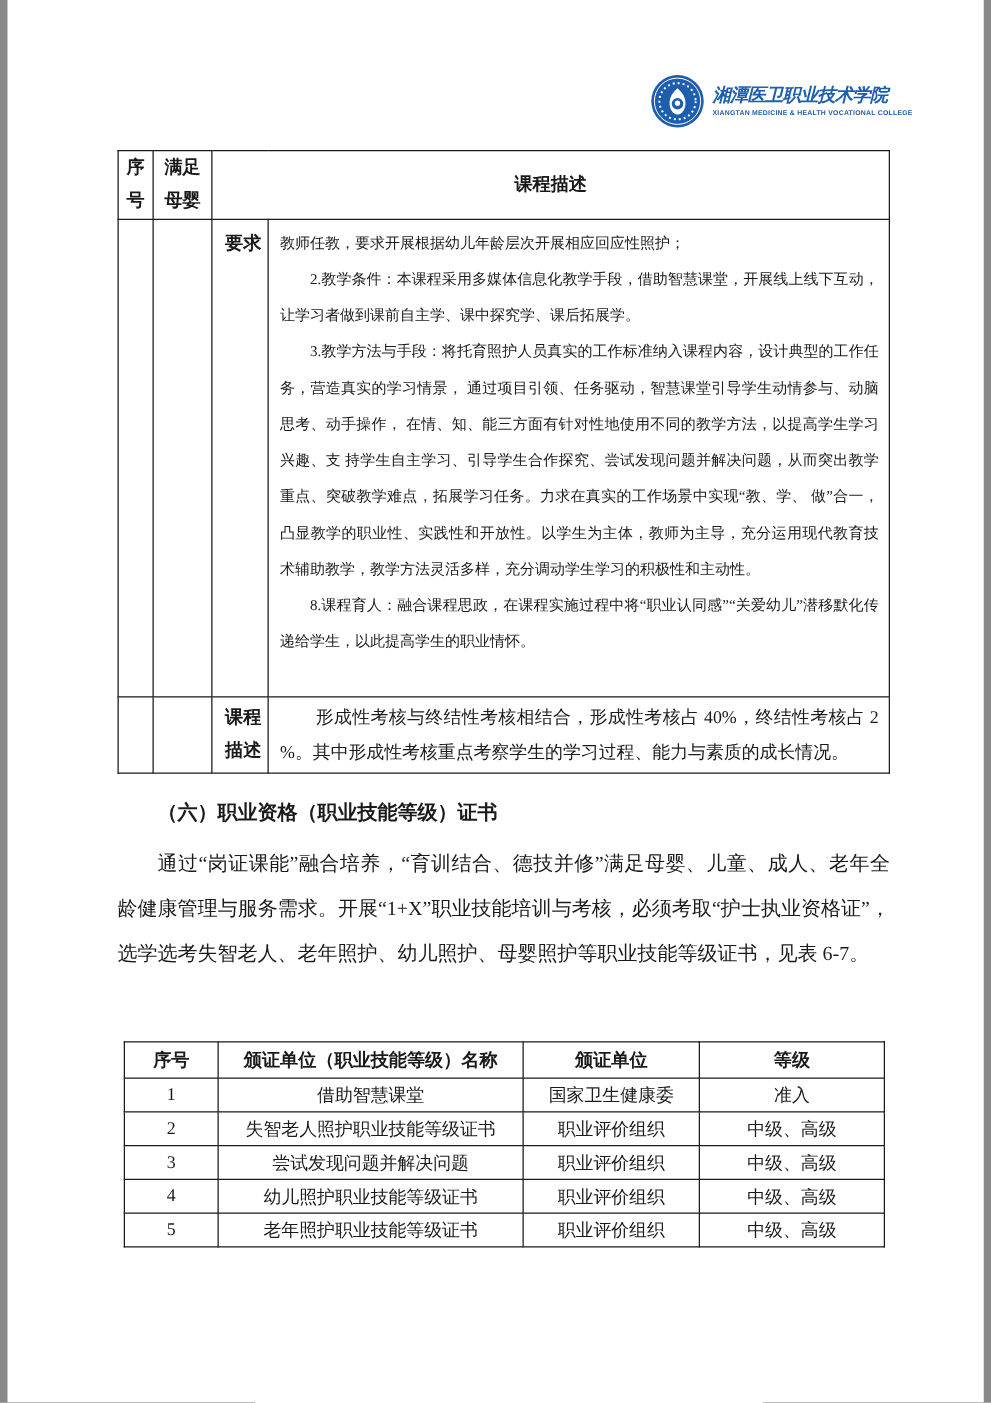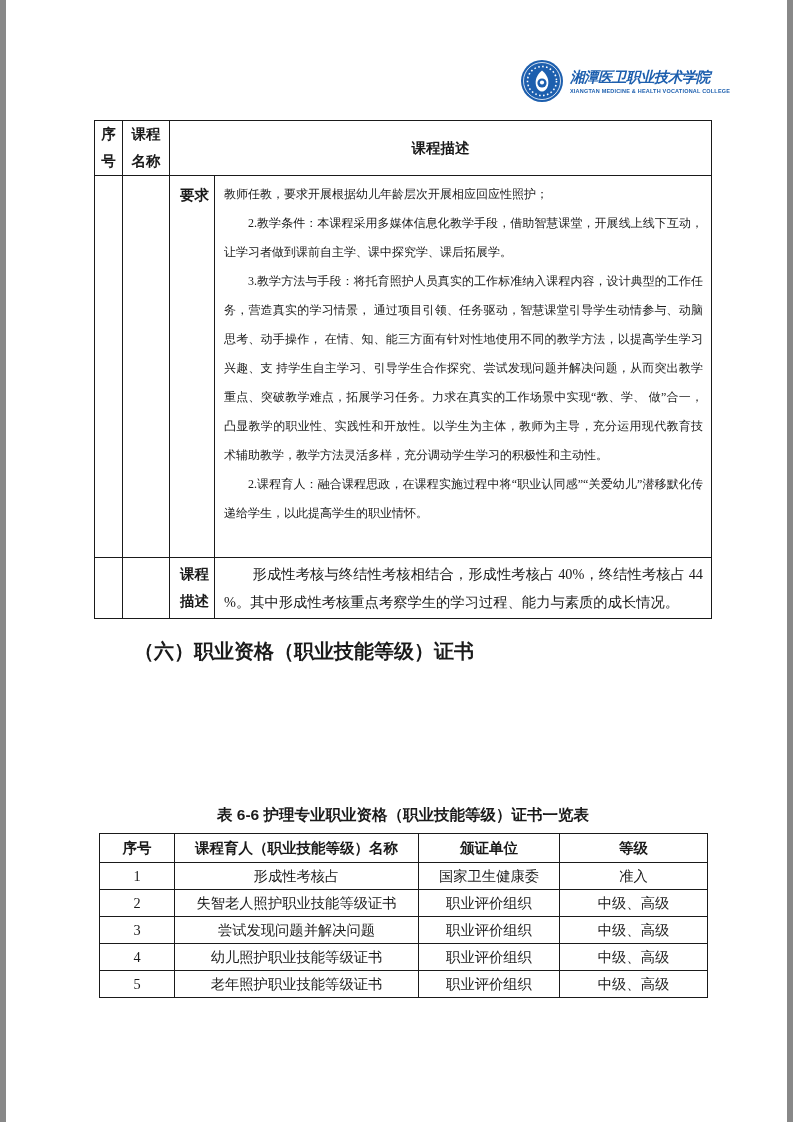--- a/index.html
+++ b/index.html
@@ -102,21 +102,21 @@
 
   
   .section-heading {
     position: absolute;
     top: 640px;
     left: 88px;
     width: 618px;
     text-indent: 2em;
     font-family: "Liberation Sans", sans-serif;
     font-weight: bold;
-    font-size: 20px;
+    font-size: 16px;
     line-height: 22px;
   }
   .section-paragraph {
     position: absolute;
     top: 674px;
     left: 88px;
     width: 618px;
     font-size: 16px;
     line-height: 36px;
     text-align: justify;
@@ -185,65 +185,65 @@
   <table class="course-table">
     <colgroup>
       <col style="width:28px">
         <col style="width:47px">
         <col style="width:45px">
         <col>
     </colgroup>
     <tbody>
         <tr class="row-header">
       <td class="hdr cell-index">序号</td>
-      <td class="hdr cell-name">课程名称</td>
+      <td class="hdr cell-name">满足母婴</td>
       <td class="hdr" colspan="2">课程描述</td>
     </tr>
     <tr class="row-requirement">
       <td></td>
       <td></td>
       <td class="cell-sublabel top">要求</td>
       <td class="cell-body">
             <p class="no-indent">教师任教，要求开展根据幼儿年龄层次开展相应回应性照护；</p>
             <p>2.教学条件：本课程采用多媒体信息化教学手段，借助智慧课堂，开展线上线下互动，让学习者做到课前自主学、课中探究学、课后拓展学。</p>
             <p>3.教学方法与手段：将托育照护人员真实的工作标准纳入课程内容，设计典型的工作任务，营造真实的学习情景， 通过项目引领、任务驱动，智慧课堂引导学生动情参与、动脑思考、动手操作， 在情、知、能三方面有针对性地使用不同的教学方法，以提高学生学习兴趣、支 持学生自主学习、引导学生合作探究、尝试发现问题并解决问题，从而突出教学重点、突破教学难点，拓展学习任务。力求在真实的工作场景中实现“教、学、 做”合一，凸显教学的职业性、实践性和开放性。以学生为主体，教师为主导，充分运用现代教育技术辅助教学，教学方法灵活多样，充分调动学生学习的积极性和主动性。</p>
-            <p>2.课程育人：融合课程思政，在课程实施过程中将“职业认同感”“关爱幼儿”潜移默化传递给学生，以此提高学生的职业情怀。</p>
+            <p>8.课程育人：融合课程思政，在课程实施过程中将“职业认同感”“关爱幼儿”潜移默化传递给学生，以此提高学生的职业情怀。</p>
           </td>
     </tr>
     <tr class="row-assessment">
       <td></td>
       <td></td>
       <td class="cell-sublabel">课程描述</td>
-      <td class="cell-assess">形成性考核与终结性考核相结合，形成性考核占 40%，终结性考核占 44 %。其中形成性考核重点考察学生的学习过程、能力与素质的成长情况。</td>
+      <td class="cell-assess">形成性考核与终结性考核相结合，形成性考核占 40%，终结性考核占 2 %。其中形成性考核重点考察学生的学习过程、能力与素质的成长情况。</td>
     </tr>
   </tbody>
     </table>
 
   <div class="section-heading">（六）职业资格（职业技能等级）证书</div>
-
-  <div class="cert-caption">表 6-6 护理专业职业资格（职业技能等级）证书一览表</div>
+  <div class="section-paragraph">通过“岗证课能”融合培养，“育训结合、德技并修”满足母婴、儿童、成人、老年全龄健康管理与服务需求。开展“1+X”职业技能培训与考核，必须考取“护士执业资格证”，选学选考失智老人、老年照护、幼儿照护、母婴照护等职业技能等级证书，见表 6-7。</div>
+
   <table class="cert-table">
     <colgroup>
       <col style="width:75px">
         <col style="width:244px">
         <col style="width:141px">
         <col style="width:148px">
     </colgroup>
     <thead>
       <tr>
         <th>序号</th>
-        <th>课程育人（职业技能等级）名称</th>
+        <th>颁证单位（职业技能等级）名称</th>
         <th>颁证单位</th>
         <th>等级</th>
       </tr>
     </thead>
     <tbody>
         <tr>
           <td>1</td>
-          <td>形成性考核占</td>
+          <td>借助智慧课堂</td>
           <td>国家卫生健康委</td>
           <td>准入</td>
         </tr>
         <tr>
           <td>2</td>
           <td>失智老人照护职业技能等级证书</td>
           <td>职业评价组织</td>
           <td>中级、高级</td>
         </tr>
         <tr>

